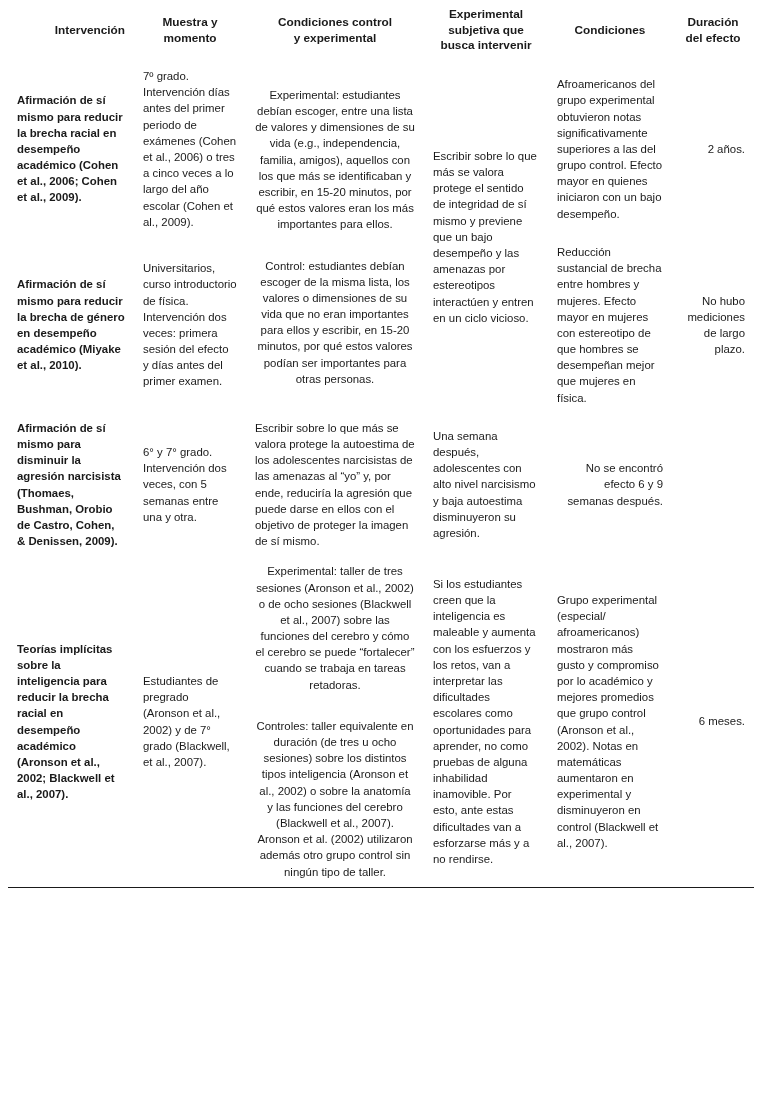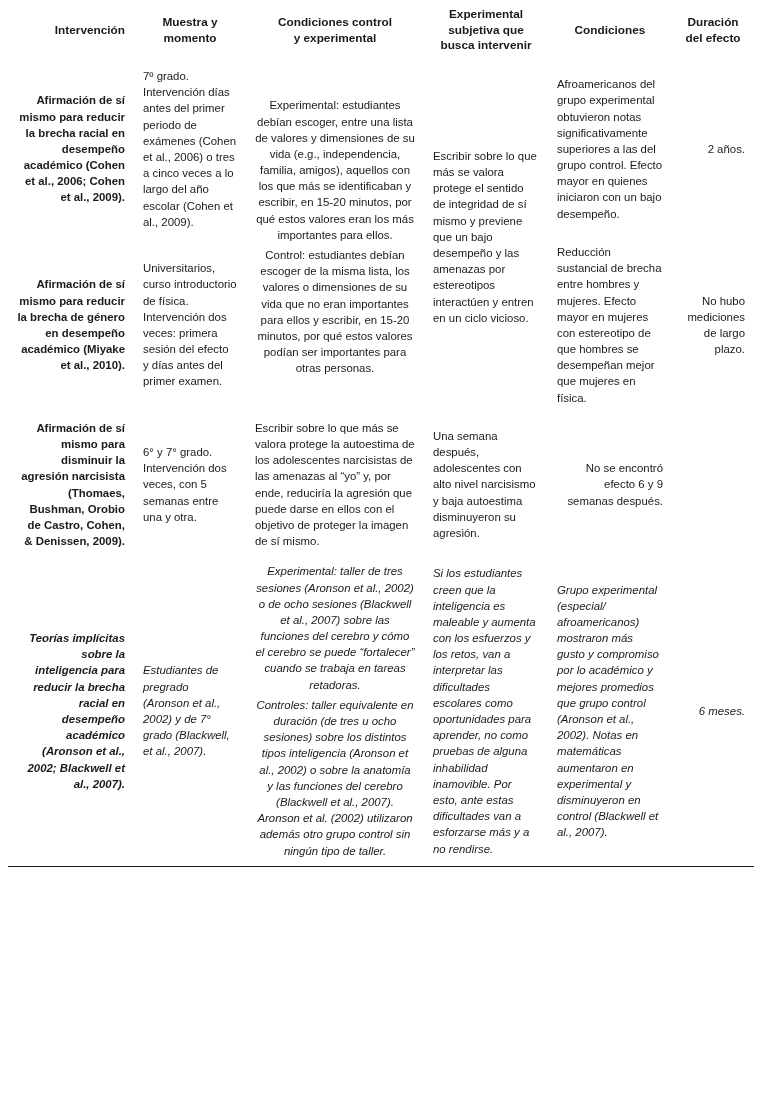--- a/index.html
+++ b/index.html
@@ -63,42 +63,41 @@
   col.c4 { width: 124px; }
   col.c5 { width: 124px; }
   col.c6 { width: 82px; }
 
   
   tbody td {
     font-size: 11.4px;
   }
   td.lead {
     font-weight: bold;
-    text-align: right;
+    text-align: left;
   }
   td.ctr {
     text-align: right;
   }
   td.lft {
     text-align: left;
   }
   td.rule {
     border-bottom: 1.1px solid #1a1a1a;
   }
   tr.final td {
     border-bottom: 1.6px solid #1a1a1a;
-    font-style: italic;
   }
 
   td p {
     margin: 0;
     text-align: center;
   }
   td p + p {
-    margin-top: 4px;
+    margin-top: 25px;
   }
 </style>
 </head>
 <body>
 
 <div class="sheet">
   <table class="matrix">
     <colgroup>
       <col class="c1">
         <col class="c2">

